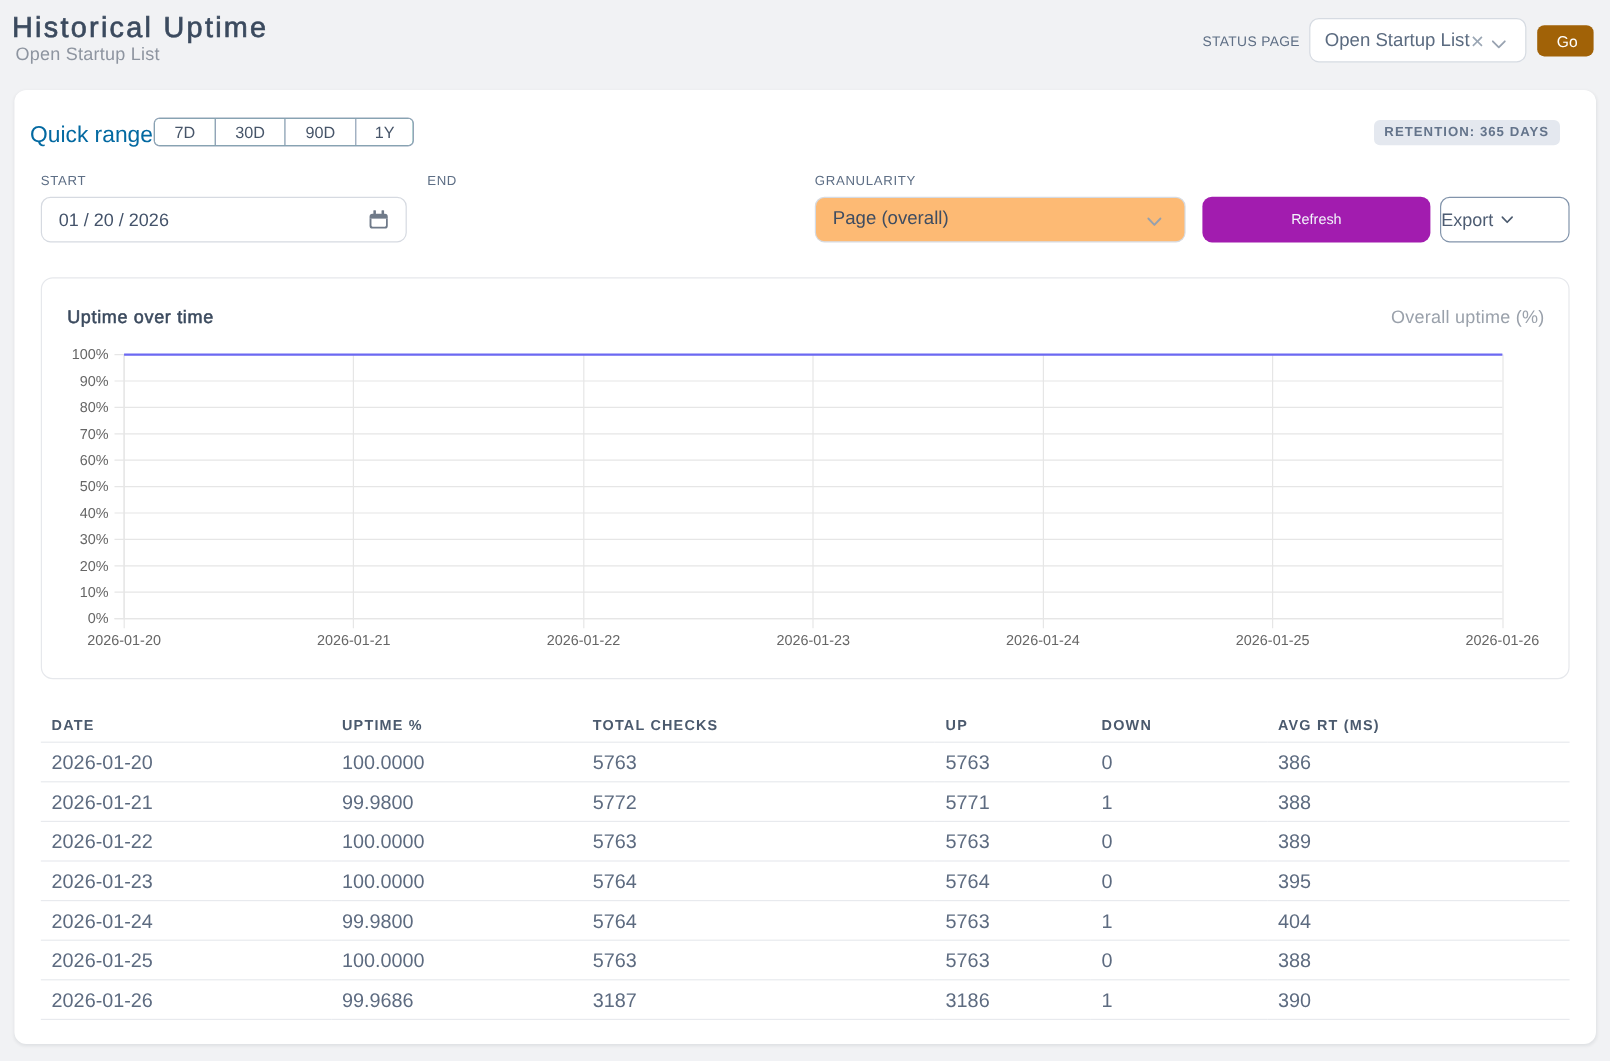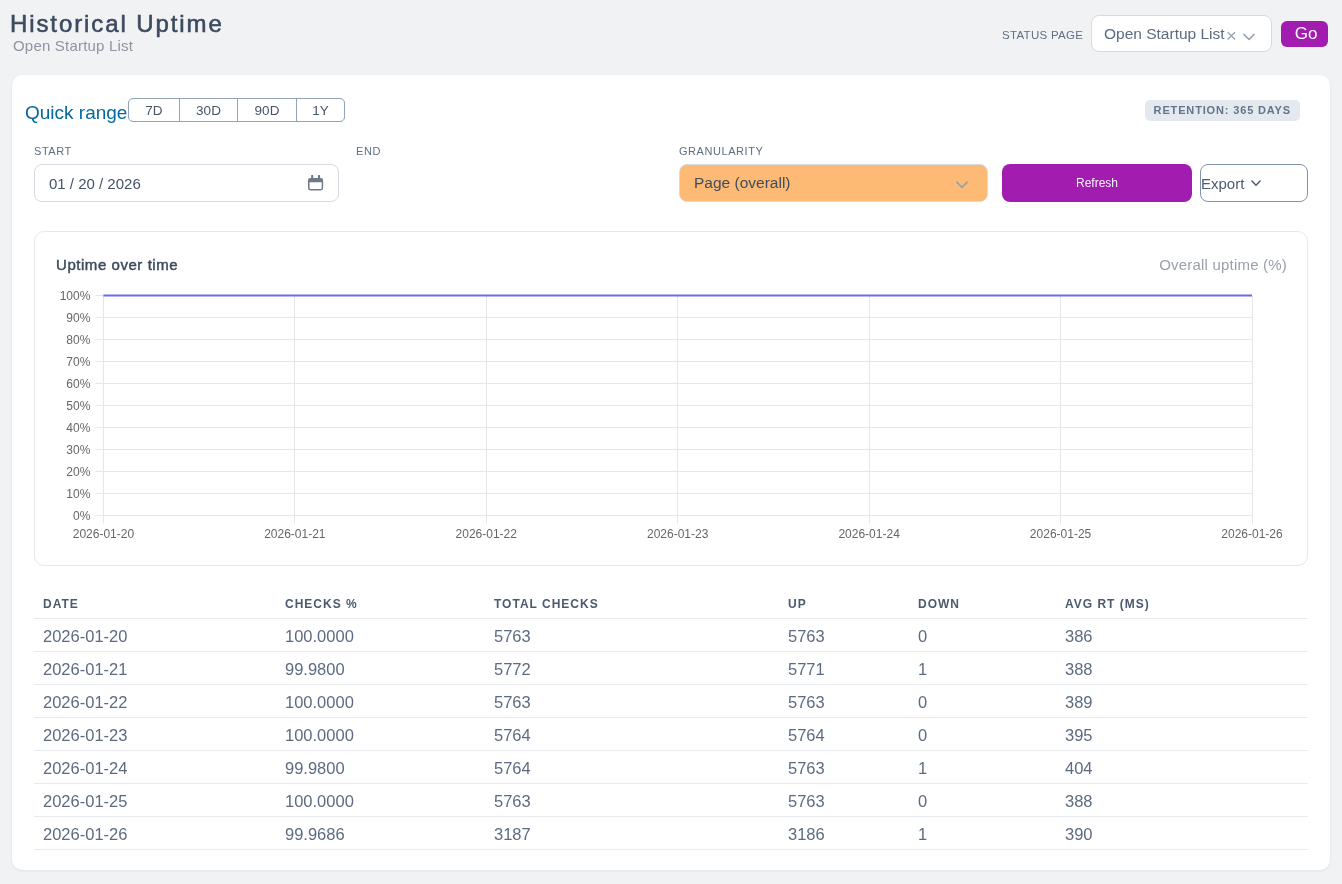--- a/index.html
+++ b/index.html
@@ -4,21 +4,21 @@
 <style>
   * { margin:0; padding:0; box-sizing:border-box; }
   html,body { width:1342px; height:884px; background:#f1f2f4; font-family:"Liberation Sans", sans-serif; overflow:hidden; }
   
   h1 { position:absolute; left:10px; top:10px; font-size:24px; font-weight:400; -webkit-text-stroke:0.55px #3b4a5e; color:#3b4a5e; letter-spacing:1.9px; }
   .sub { position:absolute; left:13px; top:37px; font-size:15px; letter-spacing:0.2px; color:#8e95a0; }
   .sp-label { position:absolute; left:1002px; top:29px; font-size:11.5px; font-weight:400; letter-spacing:0.3px; color:#5f6f85; }
   .sp-select { position:absolute; left:1091px; top:15px; width:181px; height:37px; background:#fff; border:1px solid #d6dbe2; border-radius:8px; display:flex; align-items:center; padding-left:12px; font-size:15.5px; color:#5b6b80; }
   .sp-select .x { color:#9aa6b4; font-size:19px; margin-left:1px; margin-top:4px; }
   .chev { display:inline-block; width:12px; height:12px; }
-  .go { position:absolute; left:1281px; top:21px; width:47px; height:26px; background:#a21caf; border:none; border-radius:6px; color:#fff; font-size:17px; font-family:inherit; padding-left:3px; }
+  .go { position:absolute; left:1281px; top:21px; width:47px; height:26px; background:#a16207; border:none; border-radius:6px; color:#fff; font-size:13px; font-family:inherit; padding-left:3px; }
   
   .card { position:absolute; left:12px; top:75px; width:1318px; height:795px; background:#fff; border-radius:10px; box-shadow:0 1px 3px rgba(16,24,40,.08); }
   .qr-label { position:absolute; left:13px; top:27px; font-size:19px; color:#0369a1; }
   .seg { position:absolute; left:116px; top:23px; height:24px; display:flex; border:1px solid #94a3b8; border-radius:5px; overflow:hidden; background:#0f766e; }
   .seg button { height:100%; border:none; border-left:1px solid #94a3b8; background:#fff; font-family:inherit; font-size:13.5px; color:#475569; padding:0; }
   .seg button:first-child { border-left:none; }
   .badge { position:absolute; right:30px; top:25px; height:21px; line-height:21px; background:#e4e8ef; border-radius:5px; padding:0 9px; font-size:11px; font-weight:bold; letter-spacing:0.85px; color:#64748b; }
   .flabel { position:absolute; top:70px; font-size:11px; font-weight:400; letter-spacing:0.55px; color:#5d6e85; }
   .dinput { position:absolute; top:89px; height:38px; border:1px solid #d6dae1; border-radius:8px; padding:0 16px 0 14px; background:#fff; display:flex; align-items:center; font-size:15px; color:#44536a; }
   .dinput svg { position:absolute; right:14px; top:10px; }
@@ -134,21 +134,21 @@
         <col style="width:242px">
         <col style="width:209px">
         <col style="width:294px">
         <col style="width:130px">
         <col style="width:147px">
         <col>
       </colgroup>
       <thead>
         <tr>
           <th>DATE</th>
-          <th>CHECKS %</th>
+          <th>UPTIME %</th>
           <th>TOTAL CHECKS</th>
           <th>UP</th>
           <th>DOWN</th>
           <th>AVG RT (MS)</th>
         </tr>
       </thead>
       <tbody>
         <tr>
           <td>2026-01-20</td>
           <td>100.0000</td>

